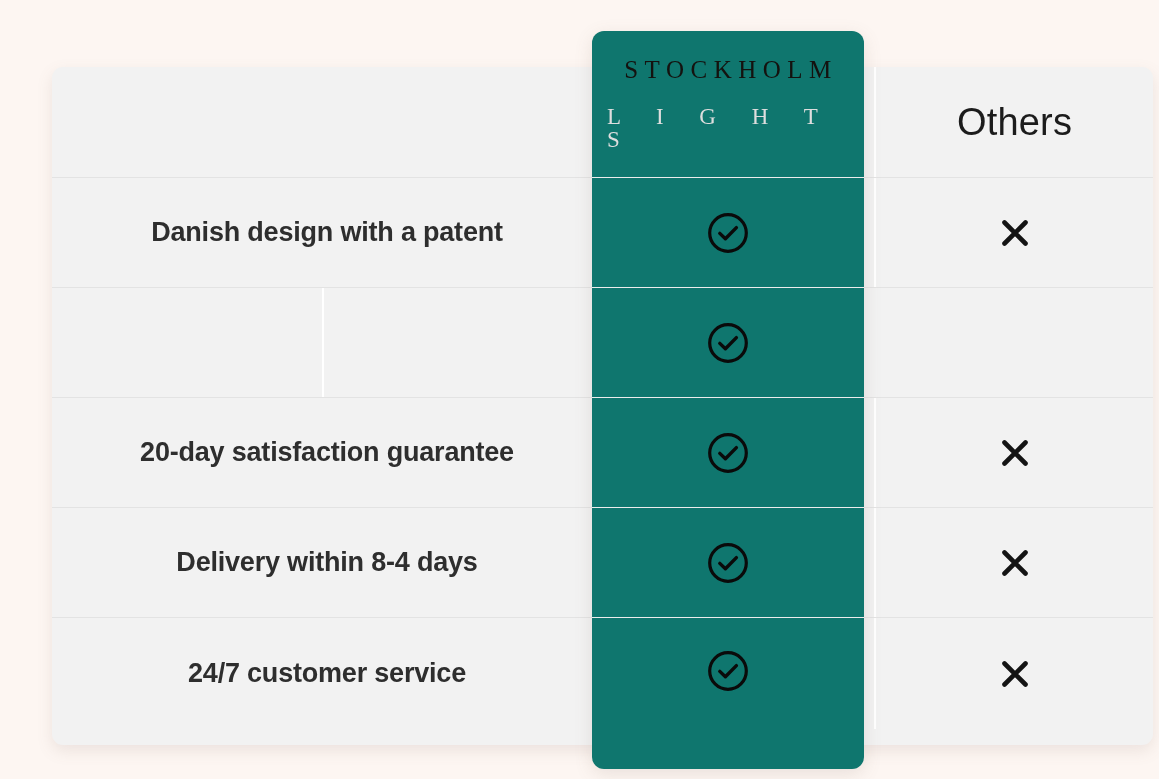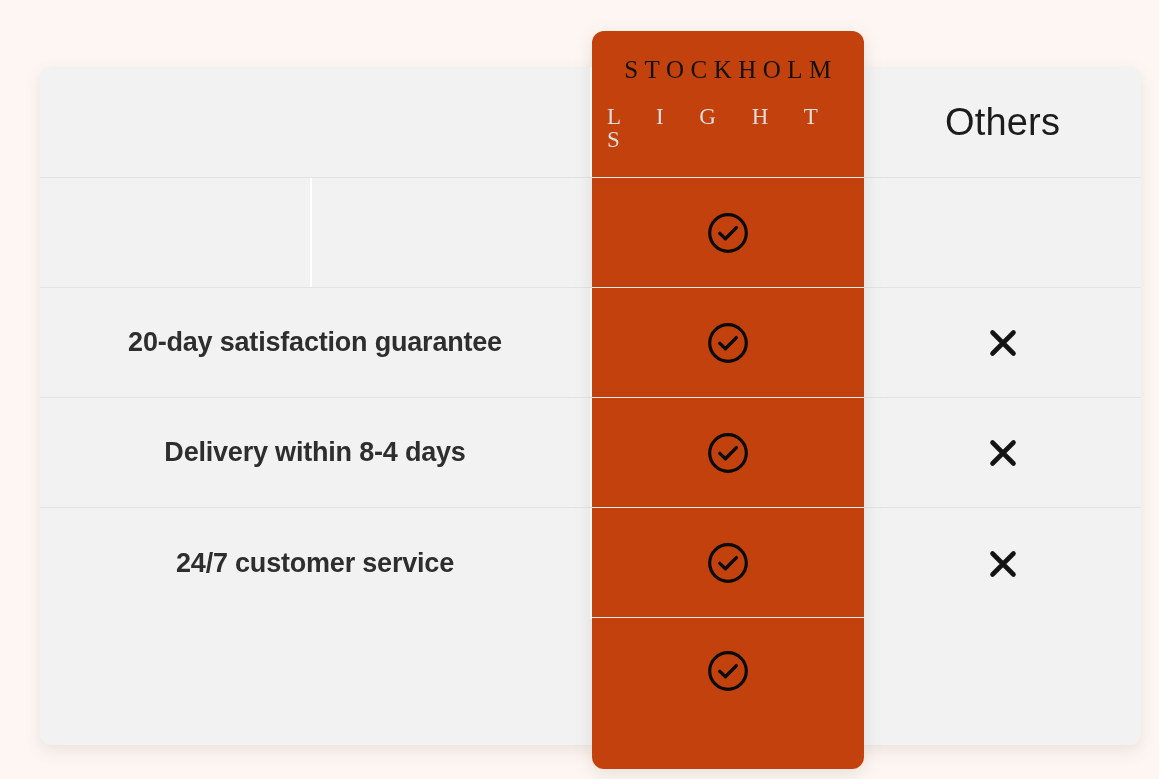--- a/index.html
+++ b/index.html
@@ -17,21 +17,21 @@
 
   
   .canvas {
     position: absolute;
     inset: 0;
   }
 
   
   .table-card {
     position: absolute;
-    left: 40px;
+    left: 52px;
     top: 67px;
     width: 1101px;
     height: 678px;
     background: #f2f2f2;
     border-radius: 11px;
     box-shadow: 0 6px 16px rgba(120, 100, 90, 0.13);
     overflow: hidden;
   }
 
   .trow {
@@ -89,21 +89,21 @@
     letter-spacing: 0.2px;
   }
 
   
   .highlight-col {
     position: absolute;
     left: 592px;
     top: 31px;
     width: 272px;
     height: 738px;
-    background: #c2410c;
+    background: #0f766e;
     border-radius: 12px;
     box-shadow: 0 5px 18px rgba(120, 100, 90, 0.15);
     overflow: hidden;
   }
   .hl-header {
     height: 147px;
     display: flex;
     flex-direction: column;
     align-items: center;
     justify-content: center;
@@ -156,20 +156,31 @@
   <div class="table-card">
 
     <div class="trow header-row">
       <div class="c-feature"></div>
       <div class="c-ours"></div>
       <div class="c-others">
         <span class="others-head">Others</span>
       </div>
     </div>
 
+    <div class="trow data-row">
+      <div class="c-feature">
+        <span class="feature-label">Danish design with a patent</span>
+      </div>
+      <div class="c-ours"></div>
+      <div class="c-others">
+        <svg class="x-icon" width="30" height="30" viewBox="0 0 30 30">
+          <path d="M4.5 4.5 L25.5 25.5 M25.5 4.5 L4.5 25.5" stroke="#141414" stroke-width="4.6" stroke-linecap="round"></path>
+        </svg>
+      </div>
+    </div>
 
     <div class="trow data-row">
       <div class="c-ours"></div>
       <div class="c-others">
         <svg class="x-icon" width="30" height="30" viewBox="0 0 30 30">
           <path d="M4.5 4.5 L25.5 25.5 M25.5 4.5 L4.5 25.5" stroke="#141414" stroke-width="4.6" stroke-linecap="round"></path>
         </svg>
       </div>
     </div>
 

